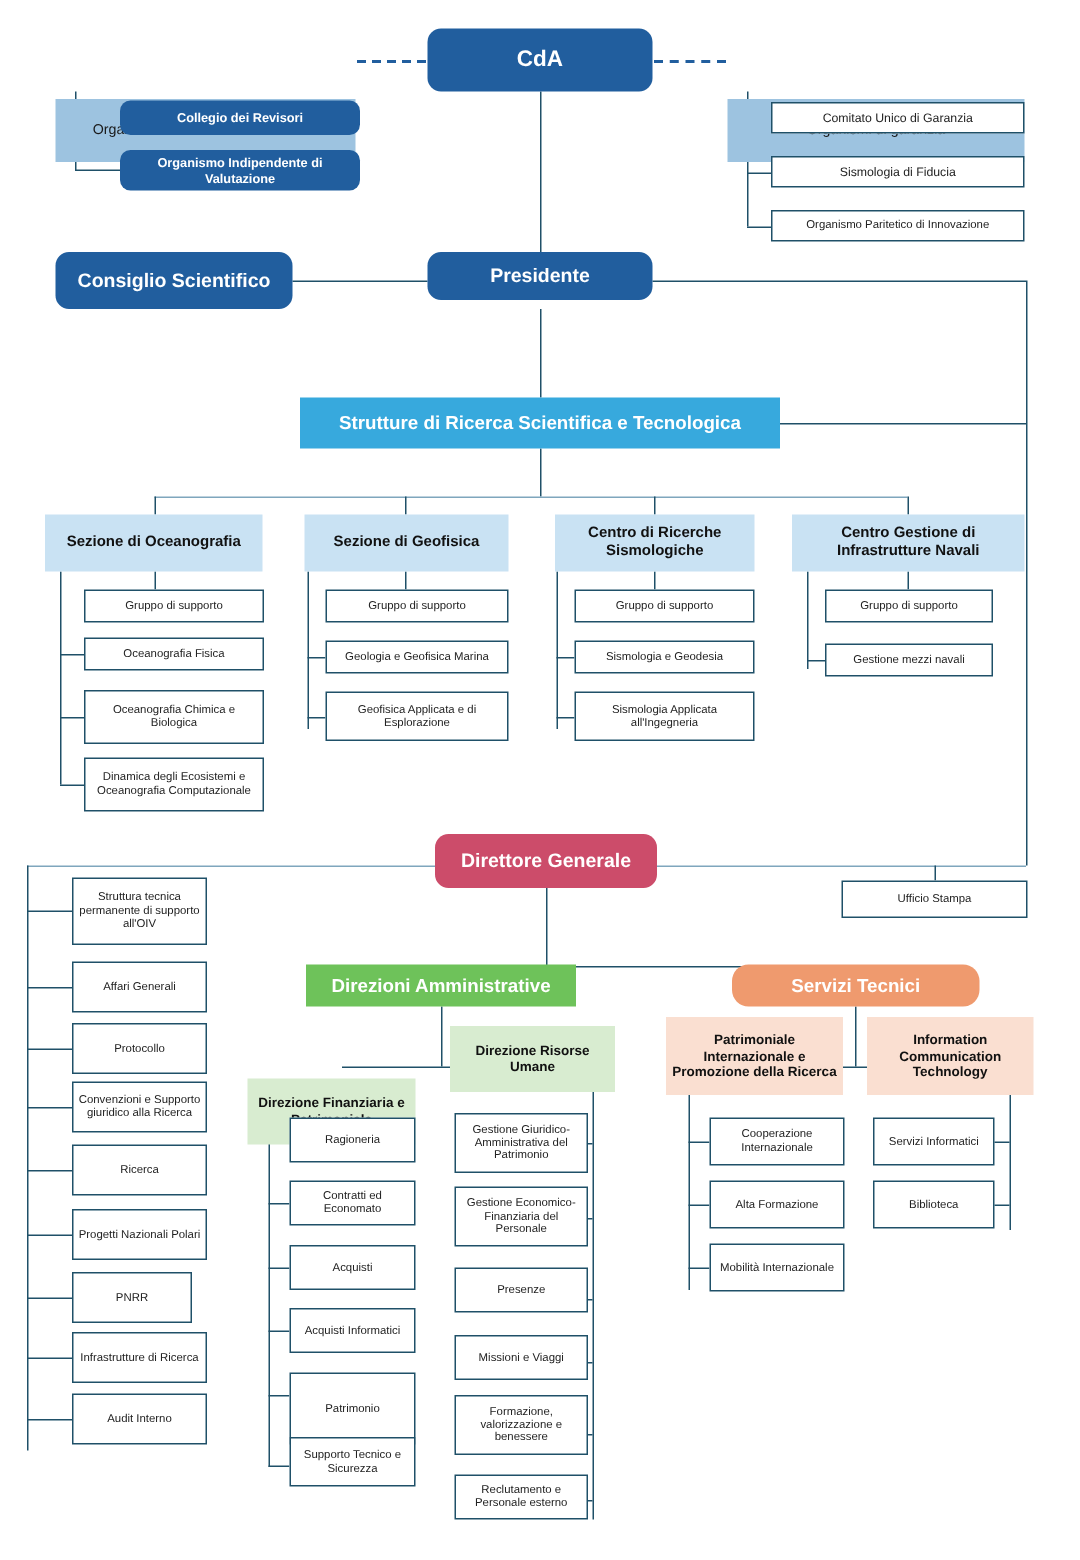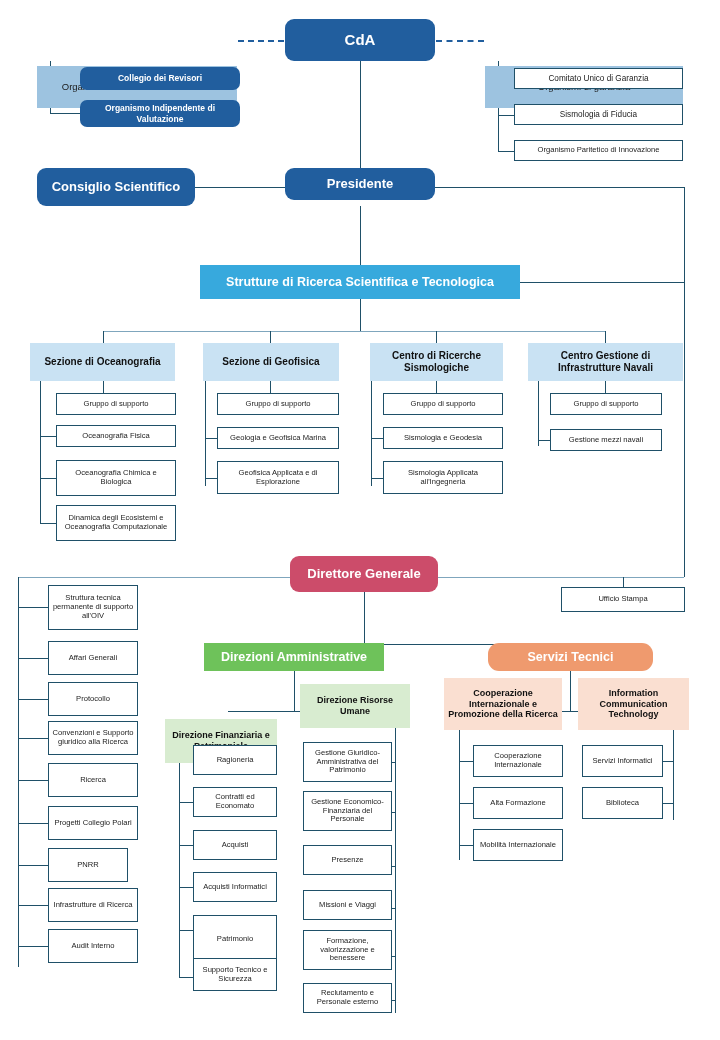--- a/index.html
+++ b/index.html
@@ -220,21 +220,21 @@
   <div class="node n-white" style="left:48px;top:682px;width:90px;height:34px;">
     <span>Protocollo</span>
   </div>
   <div class="node n-white" style="left:48px;top:721px;width:90px;height:34px;">
     <span>Convenzioni e Supporto giuridico alla Ricerca</span>
   </div>
   <div class="node n-white" style="left:48px;top:763px;width:90px;height:34px;">
     <span>Ricerca</span>
   </div>
   <div class="node n-white" style="left:48px;top:806px;width:90px;height:34px;">
-    <span>Progetti Collegio Polari</span>
+    <span>Progetti Nazionali Polari</span>
   </div>
   <div class="node n-white" style="left:48px;top:848px;width:80px;height:34px;">
     <span>PNRR</span>
   </div>
   <div class="node n-white" style="left:48px;top:888px;width:90px;height:34px;">
     <span>Infrastrutture di Ricerca</span>
   </div>
   <div class="node n-white" style="left:48px;top:929px;width:90px;height:34px;">
     <span>Audit Interno</span>
   </div>
@@ -311,21 +311,21 @@
     <span>Reclutamento e Personale esterno</span>
   </div>
 
   <div class="node n-orange" style="left:488px;top:643px;width:165px;height:28px;border-radius:11px;">
     <span>Servizi Tecnici</span>
   </div>
   <div class="ln lnv" style="left:570px;top:671px;height:40px;"></div>
   <div class="ln lnh" style="left:556px;top:711px;width:30px;"></div>
 
   <div class="node n-porange" style="left:444px;top:678px;width:118px;height:52px;">
-    <span>Cooperazione Internazionale e Promozione della Ricerca</span>
+    <span>Patrimoniale Internazionale e Promozione della Ricerca</span>
   </div>
   <div class="node n-porange" style="left:578px;top:678px;width:111px;height:52px;">
     <span>Information Communication Technology</span>
   </div>
 
   <div class="ln lnv" style="left:459px;top:730px;height:130px;"></div>
   <div class="ln lnh" style="left:459px;top:761px;width:14px;"></div>
   <div class="ln lnh" style="left:459px;top:803px;width:14px;"></div>
   <div class="ln lnh" style="left:459px;top:845px;width:14px;"></div>
 

